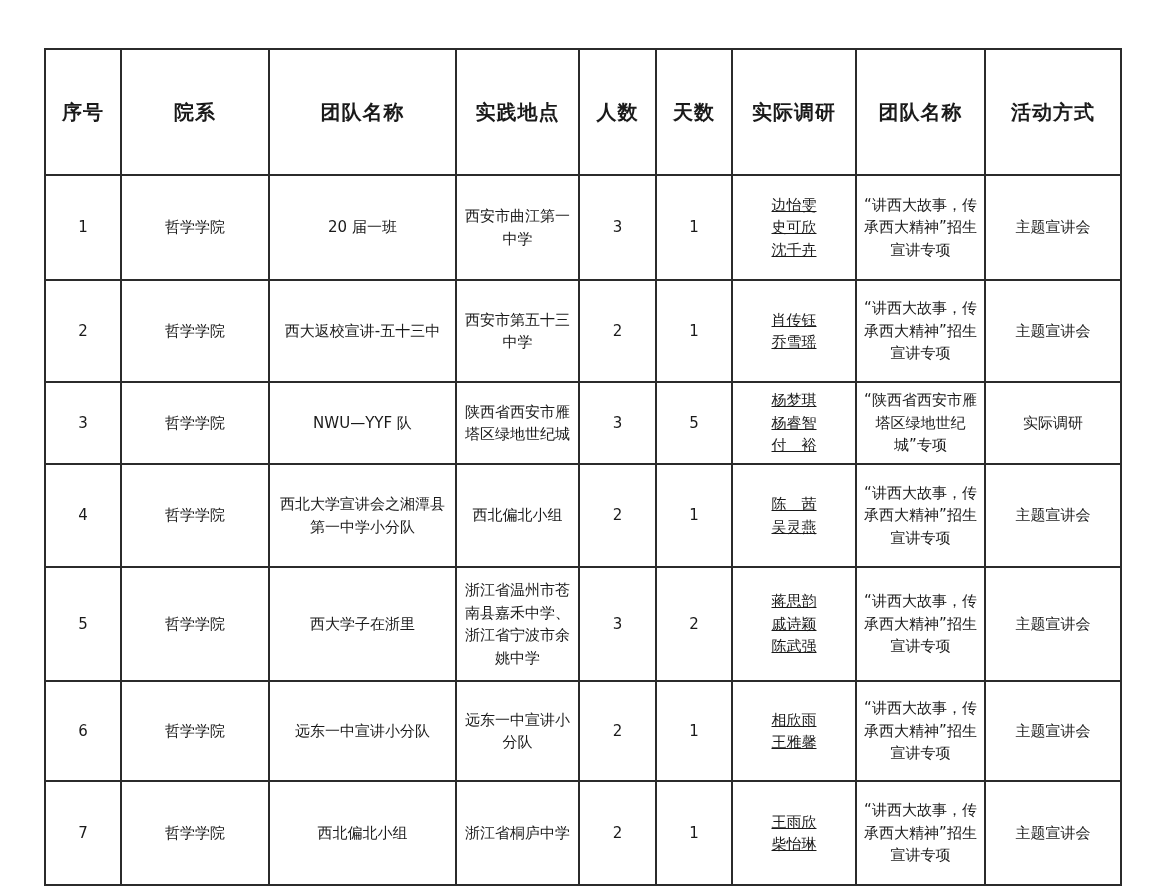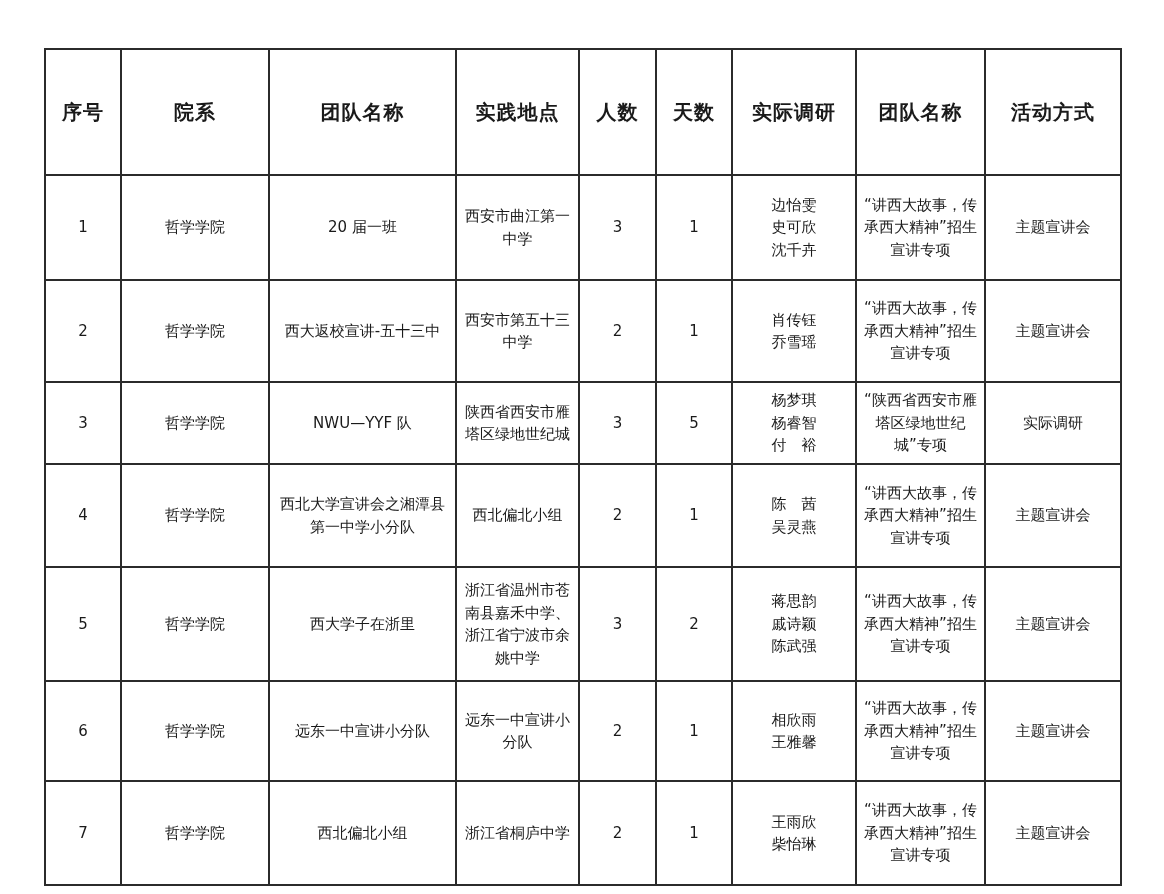--- a/index.html
+++ b/index.html
@@ -11,21 +11,21 @@
   table.doc-table{
     border-collapse:collapse;table-layout:fixed;width:1076px;background:#ffffff;
   }
   table.doc-table th,table.doc-table td{
     border:2px solid #2b2b2b;text-align:center;vertical-align:middle;
     padding:2px 5px;overflow:hidden;box-sizing:border-box;
   }
   table.doc-table th{font-size:20px;font-weight:bold;letter-spacing:1px;}
   table.doc-table td{font-size:15px;line-height:1.5;}
   td.num{font-size:14px;}
-  td.students{white-space:pre-line;line-height:1.6;}
+  td.students{white-space:pre-line;line-height:1.6;text-decoration:underline;}
   td.topic{line-height:1.55;}
   
   col.c-no{width:76px;}  col.c-dept{width:148px;} col.c-team{width:187px;}
   col.c-loc{width:123px;} col.c-people{width:77px;} col.c-days{width:76px;}
   col.c-stud{width:124px;} col.c-topic{width:129px;} col.c-method{width:136px;}
   
   tr.h-head{height:126px;}
   tr.h-r0{height:105px;} tr.h-r1{height:102px;} tr.h-r2{height:82px;}
   tr.h-r3{height:103px;} tr.h-r4{height:114px;} tr.h-r5{height:100px;}
   tr.h-r6{height:104px;}

